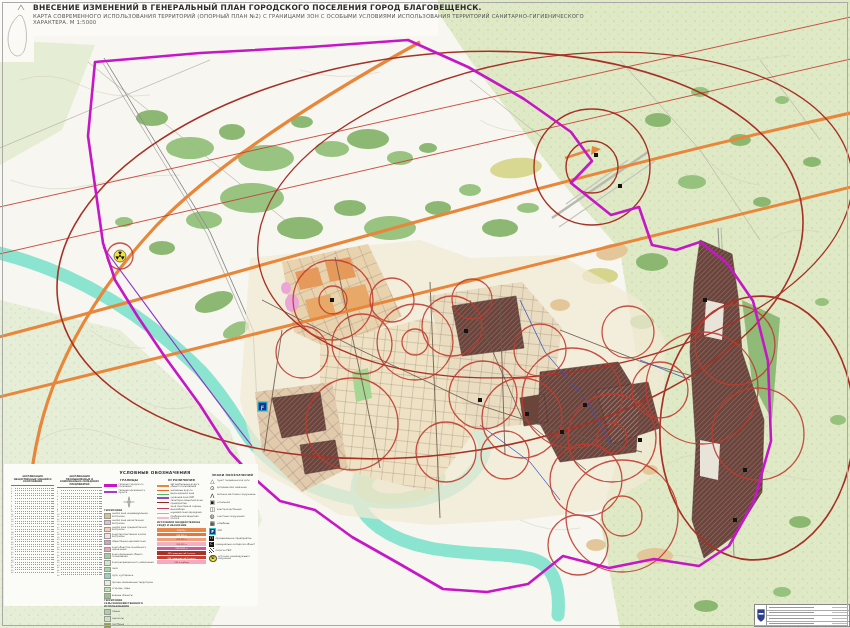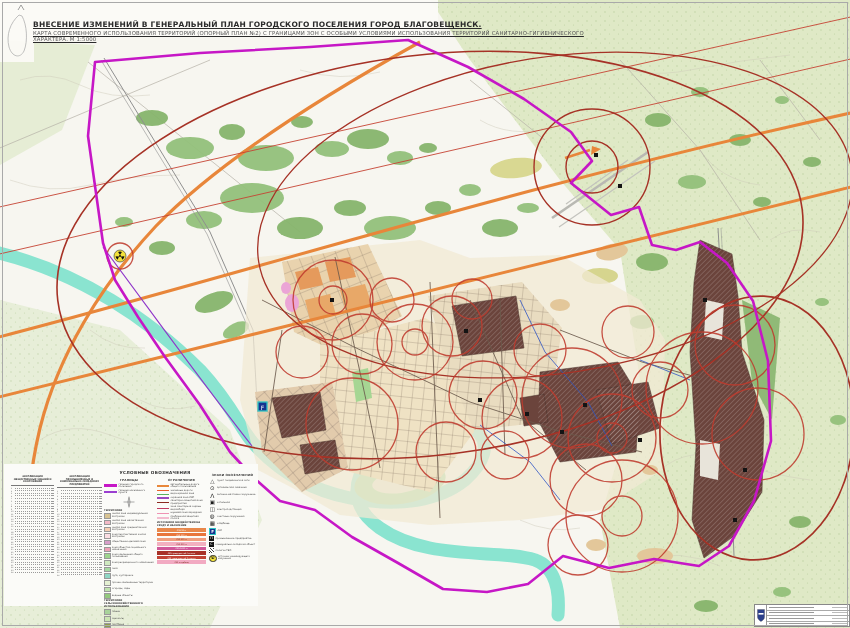--- a/index.html
+++ b/index.html
@@ -1,20 +1,20 @@
 <!DOCTYPE html>
 <html><head>
 <meta charset="utf-8">
 <style>
   html,body{margin:0;padding:0;background:#e8e8e8;font-family:"DejaVu Sans",sans-serif;}
   #page{position:relative;width:850px;height:628px;background:#f7f6f0;overflow:hidden;margin:0 auto;}
   #frame{position:absolute;left:2px;top:2px;right:2px;bottom:2px;border:1px solid #a9a9a9;pointer-events:none;}
   #mapsvg{position:absolute;left:0;top:0;}
   
-  #title-block{position:absolute;left:33px;top:20px;width:560px;color:#2b2b2b;text-decoration:underline;}
+  #title-block{position:absolute;left:33px;top:3px;width:560px;color:#2b2b2b;}
   #title-block .t1{font-size:7.5px;font-weight:bold;letter-spacing:.2px;line-height:1.2;}
   #title-block .t2{font-size:5.4px;color:#5a5a5a;letter-spacing:.15px;margin-top:1px;}
   
   #legend{position:absolute;left:4px;top:464px;width:254px;height:142px;background:#fbfbf8;color:#333;}
   #legend .hd{font-weight:bold;text-transform:uppercase;}
   .leg-main-header{position:absolute;left:98px;top:6px;width:106px;text-align:center;font-size:4.2px;font-weight:bold;letter-spacing:.3px;}
   .exp-table{position:absolute;top:12px;}
   #exp1{left:7px;width:43px;}
   #exp2{left:53px;width:45px;}
   .exp-title{font-size:2.3px;font-weight:bold;text-align:center;line-height:1.15;border-bottom:.4px solid #777;padding-bottom:.8px;margin-bottom:1px;}

